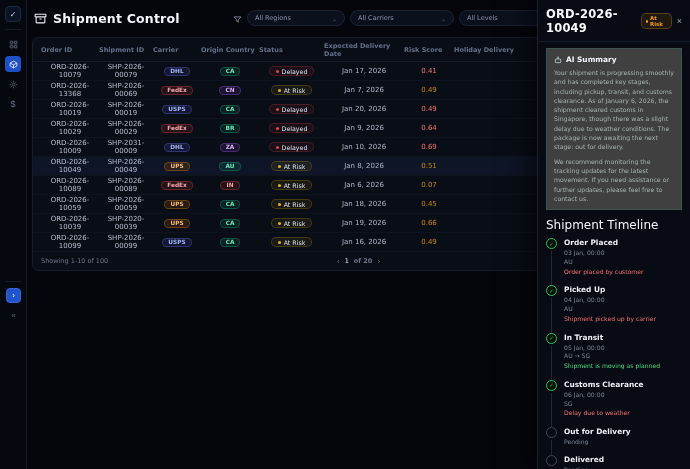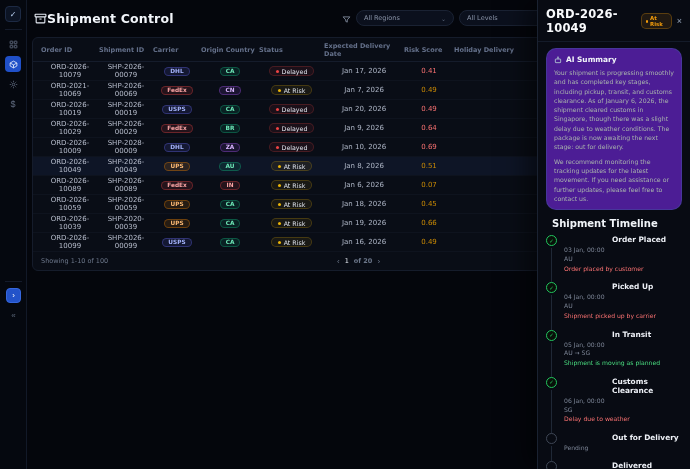--- a/index.html
+++ b/index.html
@@ -21,21 +21,21 @@
   .sidebar-bottom { position:absolute; top:281px; left:0; width:27px; display:flex;
     flex-direction:column; align-items:center; }
   .sidebar-bottom .side-divider { margin:0 0 6px; }
   .chat-btn { width:15px; height:15px; border-radius:4px; background:#2353c9; border:1px solid #3667de;
     color:#ffffff; font-size:8px; display:grid; place-items:center; cursor:pointer; }
   .collapse-btn { margin-top:8px; background:none; border:none; color:#5b6679; font-size:8px; cursor:pointer; }
 
   
   .main { position:absolute; left:27px; top:0; right:0; bottom:0; padding:5px; }
   .topbar { display:flex; align-items:center; height:26px; padding:0 2px; }
-  .title-group { display:flex; align-items:center; }
+  .title-group { display:flex; align-items:center; gap:6px; }
   .title-group svg { width:13px; height:13px; color:#e8edf6; }
   .page-title { font-size:12.5px; font-weight:bold; color:#f2f5fa; letter-spacing:.2px; }
   .filters { display:flex; align-items:center; gap:5px; margin-left:auto; margin-right:128px;justify-content:flex-end; }
   .funnel { color:#8b95a9; } .funnel svg { width:9px; height:9px; }
   .select { display:flex; align-items:center; justify-content:space-between; height:16px;
     background:#0b101d; border:1px solid #1a2233; border-radius:8px; padding:0 7px;
     font-size:6.5px; color:#8b95a9; cursor:pointer; }
   .sel-regions { width:98px; } .sel-carriers { width:104px; } .sel-levels { width:96px; }
   .select .chev { font-size:6px; color:#5b6679; margin-left:6px; }
 
@@ -77,38 +77,38 @@
     display:flex; flex-direction:column; }
   .panel-header { display:flex; align-items:center; gap:5px; padding:7px 8px 6px; border-bottom:1px solid #141b29; }
   .panel-title { font-size:11.5px; font-weight:bold; color:#f8fafc; letter-spacing:.2px; }
   .risk-badge { display:inline-flex; align-items:center; gap:2px; font-size:5.4px; font-weight:bold;
     color:#f59e0b; background:rgba(245,158,11,.1); border:1px solid rgba(245,158,11,.28);
     border-radius:5px; padding:1px 4px; }
   .risk-badge .dot { width:3px; height:3px; border-radius:50%; background:#f59e0b; }
   .close-btn { margin-left:auto; background:none; border:none; color:#94a3b8; font-size:9px; cursor:pointer; }
   .panel-body { flex:1; display:flex; flex-direction:column; padding:6px 8px 7px; overflow:hidden; }
 
-  .ai-card { background:#4c1d95; border:1px solid rgba(45,212,191,.14); border-radius:10px; padding:6px 7px; }
+  .ai-card { background:#404040; border:1px solid rgba(45,212,191,.14); border-radius:0; padding:6px 7px; }
   .ai-head { display:flex; align-items:center; gap:4px; margin-bottom:4px; }
   .ai-head svg { width:8px; height:8px; color:#d1fae5; }
   .ai-title { font-size:7.4px; font-weight:bold; color:#f1f5f9; }
   .ai-card p { font-size:6.2px; line-height:1.5; color:#a9b4ad; margin-bottom:5px; }
   .ai-card p:last-child { margin-bottom:0; }
 
-  .tl-title { font-size:10px; font-weight:bold; color:#f1f5f9; margin:8px 6px 6px; }
+  .tl-title { font-size:12px; font-weight:normal; color:#f1f5f9; margin:8px 0 6px; }
   .event { display:flex; gap:7px; }
   .rail { width:11px; display:flex; flex-direction:column; align-items:center; }
   .circle { width:11px; height:11px; min-height:11px; border-radius:50%; border:1px solid #22c55e;
     display:grid; place-items:center; font-size:5.5px; color:#22c55e; background:#081009; }
   .event.pending .circle { border-color:#3f4756; background:transparent; }
   .rail .line { flex:1; width:1px; background:#1f2836; margin-top:2px; min-height:6px; }
   .event:last-child .rail .line { display:none; }
   .ev-body { padding-bottom:9px; }
   .event:last-child .ev-body { padding-bottom:4px; }
-  .ev-title { font-size:7.4px; font-weight:bold; color:#edf0f6; margin-bottom:2px;margin-left:48px; }
+  .ev-title { font-size:7.4px; font-weight:bold; color:#edf0f6; margin-bottom:2px; }
   .ev-time, .ev-loc { font-size:6.1px; color:#7e8798; line-height:1.45; }
   .ev-note { font-size:6.1px; margin-top:1px; line-height:1.4; }
   .note-red { color:#f87171; } .note-green { color:#4ade80; } .note-gray { color:#7e8798; }
 </style>
 </head>
 <body>
 
 <div class="app">
 
   <aside class="sidebar">
@@ -164,20 +164,24 @@
       <div class="filters">
         <span class="funnel">
           <svg viewBox="0 0 24 24" fill="none" stroke="currentColor" stroke-width="2.2">
               <path d="M3 5h18l-7 8v6l-4-2v-4L3 5z"></path>
             </svg>
         </span>
         <div class="select sel-regions">
           <span>All Regions</span>
           <span class="chev">⌄</span>
         </div>
+        <div class="select sel-carriers">
+          <span>All Carriers</span>
+          <span class="chev">⌄</span>
+        </div>
         <div class="select sel-levels">
           <span>All Levels</span>
           <span class="chev">⌄</span>
         </div>
       </div>
     </header>
 
     <section class="table-card">
       <div class="grid-row thead">
         <span class="th">Order ID</span>
@@ -199,21 +203,21 @@
     <span><span class="status-pill st-red">
                 <span class="dot"></span>
                 <span>Delayed</span>
               </span></span>
     <span>Jan 17, 2026</span>
     <span class="risk-red">0.41</span>
     <span><span class="holiday-check">✓</span></span>
   </div>
 
   <div class="grid-row trow">
-    <span class="cell-id">ORD-2021-10069</span>
+    <span class="cell-id">ORD-2026-13368</span>
     <span class="cell-id">SHP-2026-00069</span>
     <span><span class="pill pill-red">FedEx</span></span>
     <span><span class="pill pill-purple">CN</span></span>
     <span><span class="status-pill st-yellow">
                 <span class="dot"></span>
                 <span>At Risk</span>
               </span></span>
     <span>Jan 7, 2026</span>
     <span class="risk-yellow">0.49</span>
     <span><span class="holiday-check" style="visibility: hidden;">✓</span></span>
@@ -242,21 +246,21 @@
                 <span class="dot"></span>
                 <span>Delayed</span>
               </span></span>
     <span>Jan 9, 2026</span>
     <span class="risk-red">0.64</span>
     <span><span class="holiday-check">✓</span></span>
   </div>
 
   <div class="grid-row trow">
     <span class="cell-id">ORD-2026-10009</span>
-    <span class="cell-id">SHP-2028-00009</span>
+    <span class="cell-id">SHP-2031-00009</span>
     <span><span class="pill pill-indigo">DHL</span></span>
     <span><span class="pill pill-purple">ZA</span></span>
     <span><span class="status-pill st-red">
                 <span class="dot"></span>
                 <span>Delayed</span>
               </span></span>
     <span>Jan 10, 2026</span>
     <span class="risk-red">0.69</span>
     <span><span class="holiday-check" style="visibility: hidden;">✓</span></span>
   </div>

